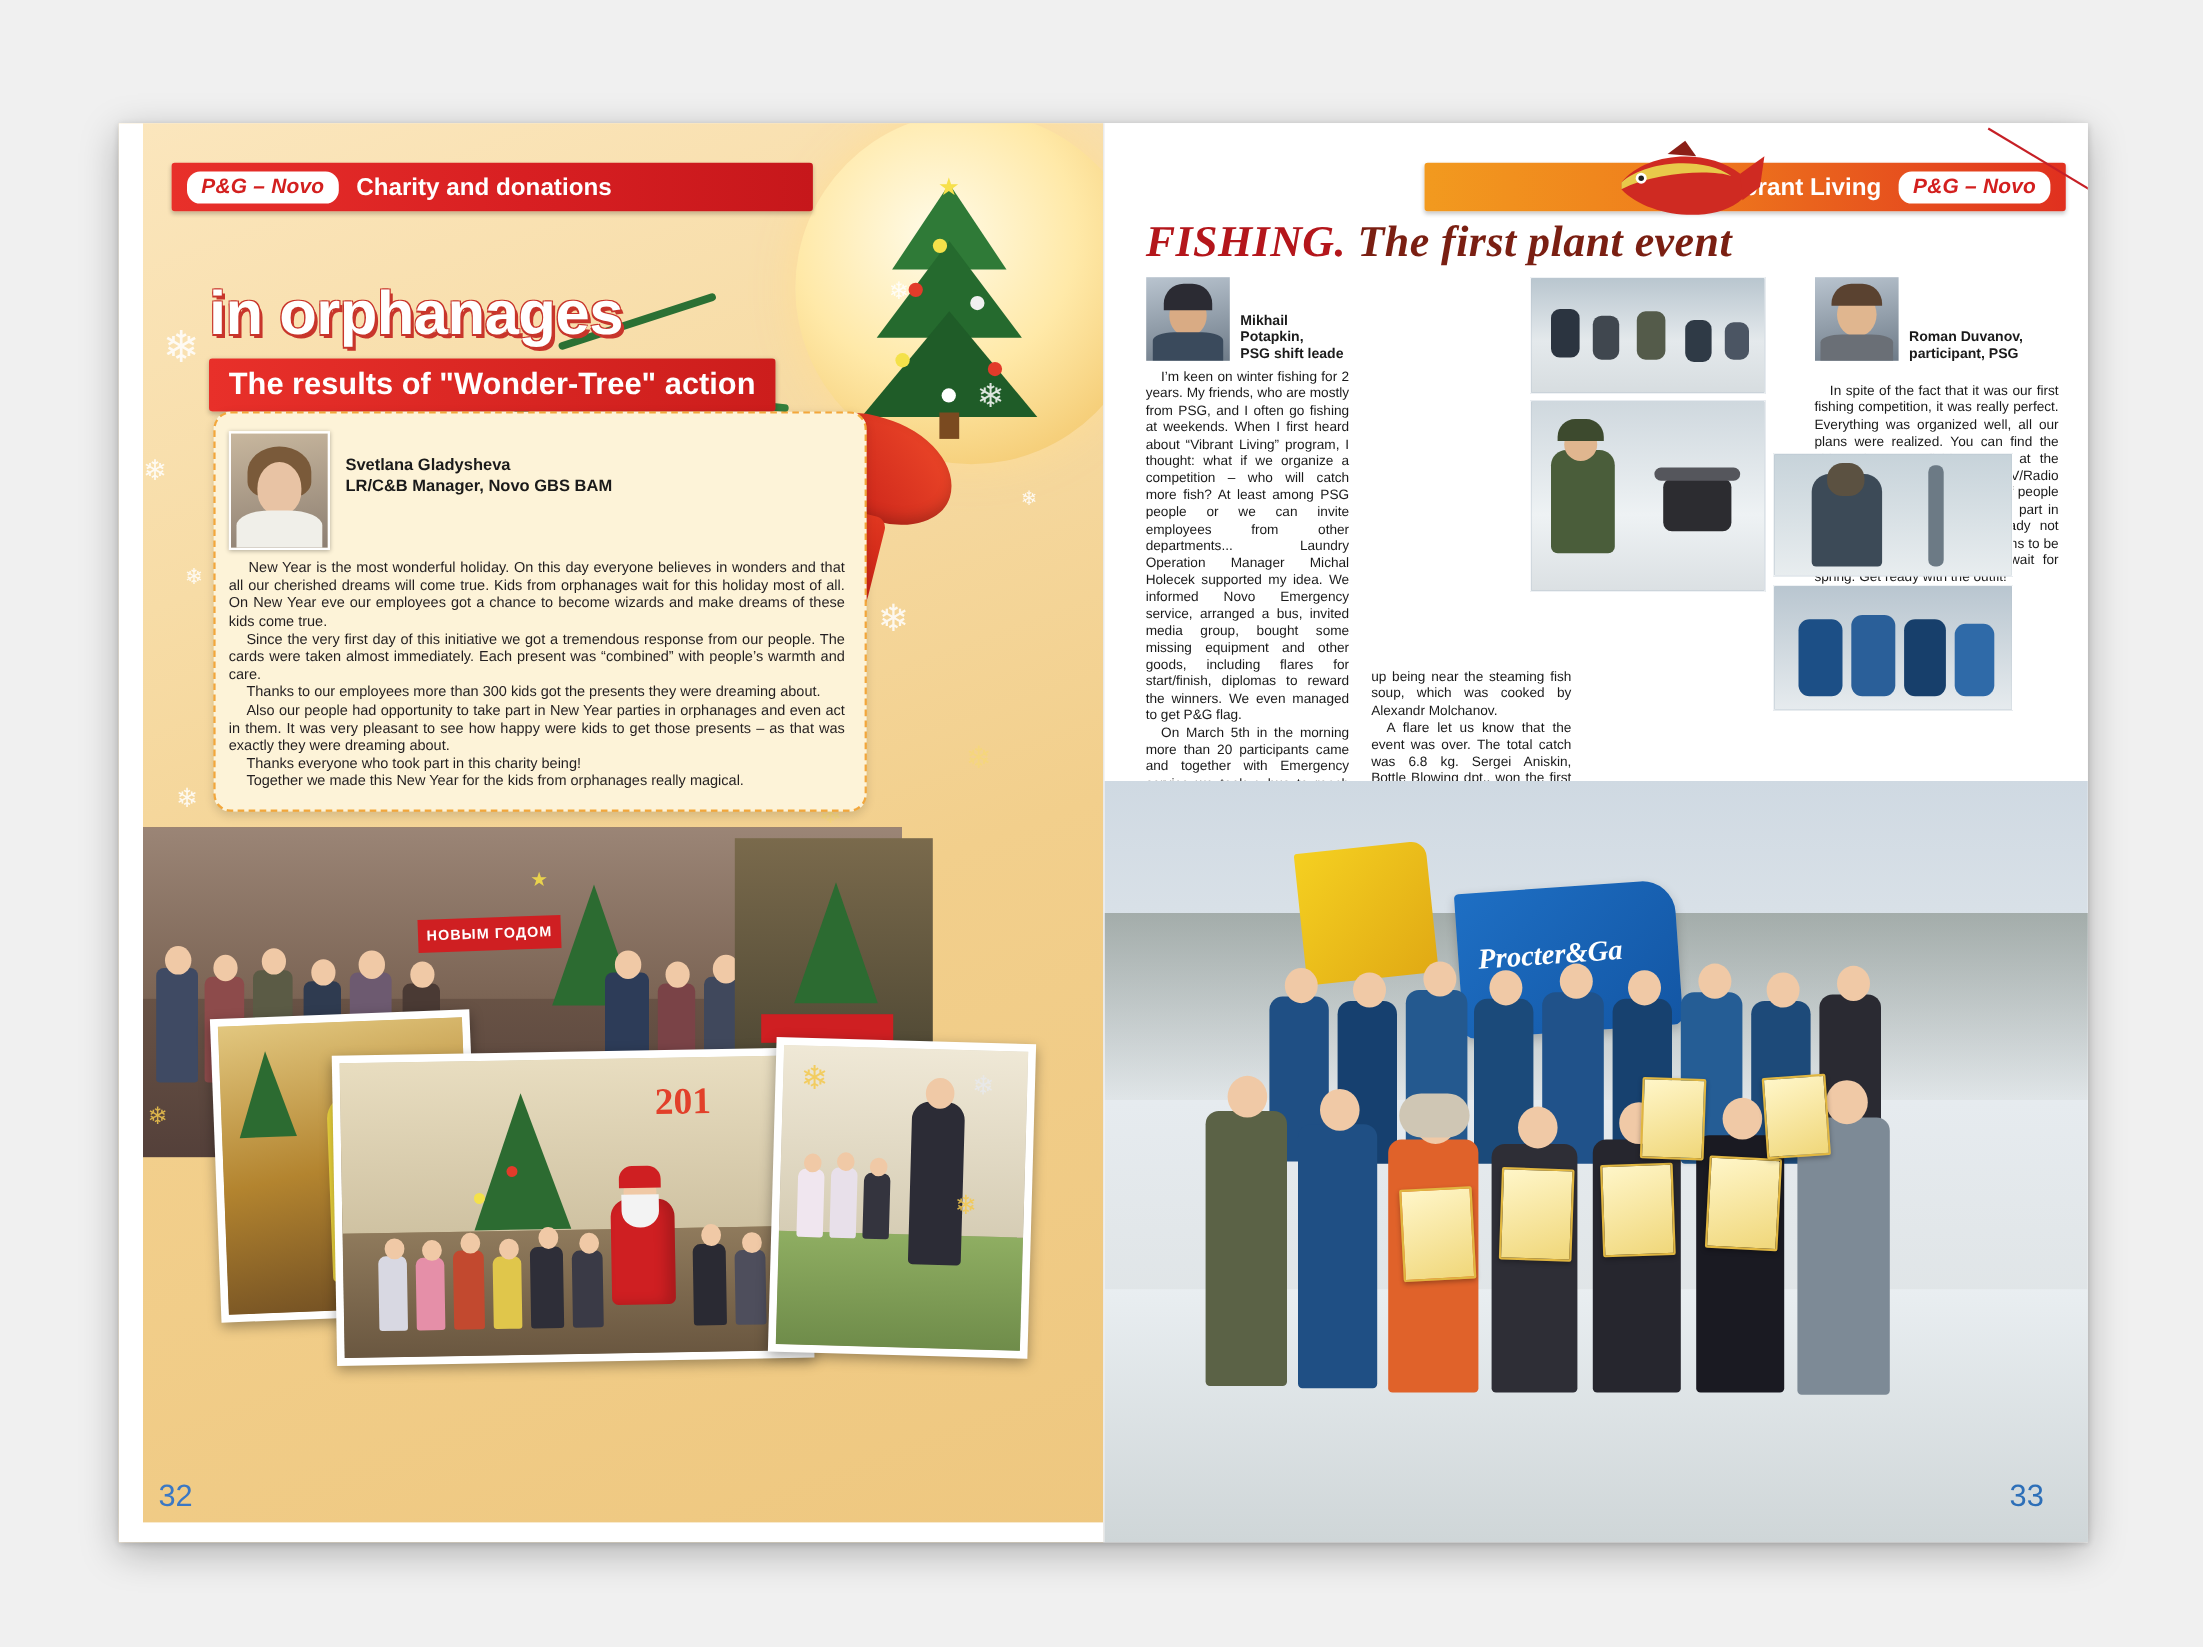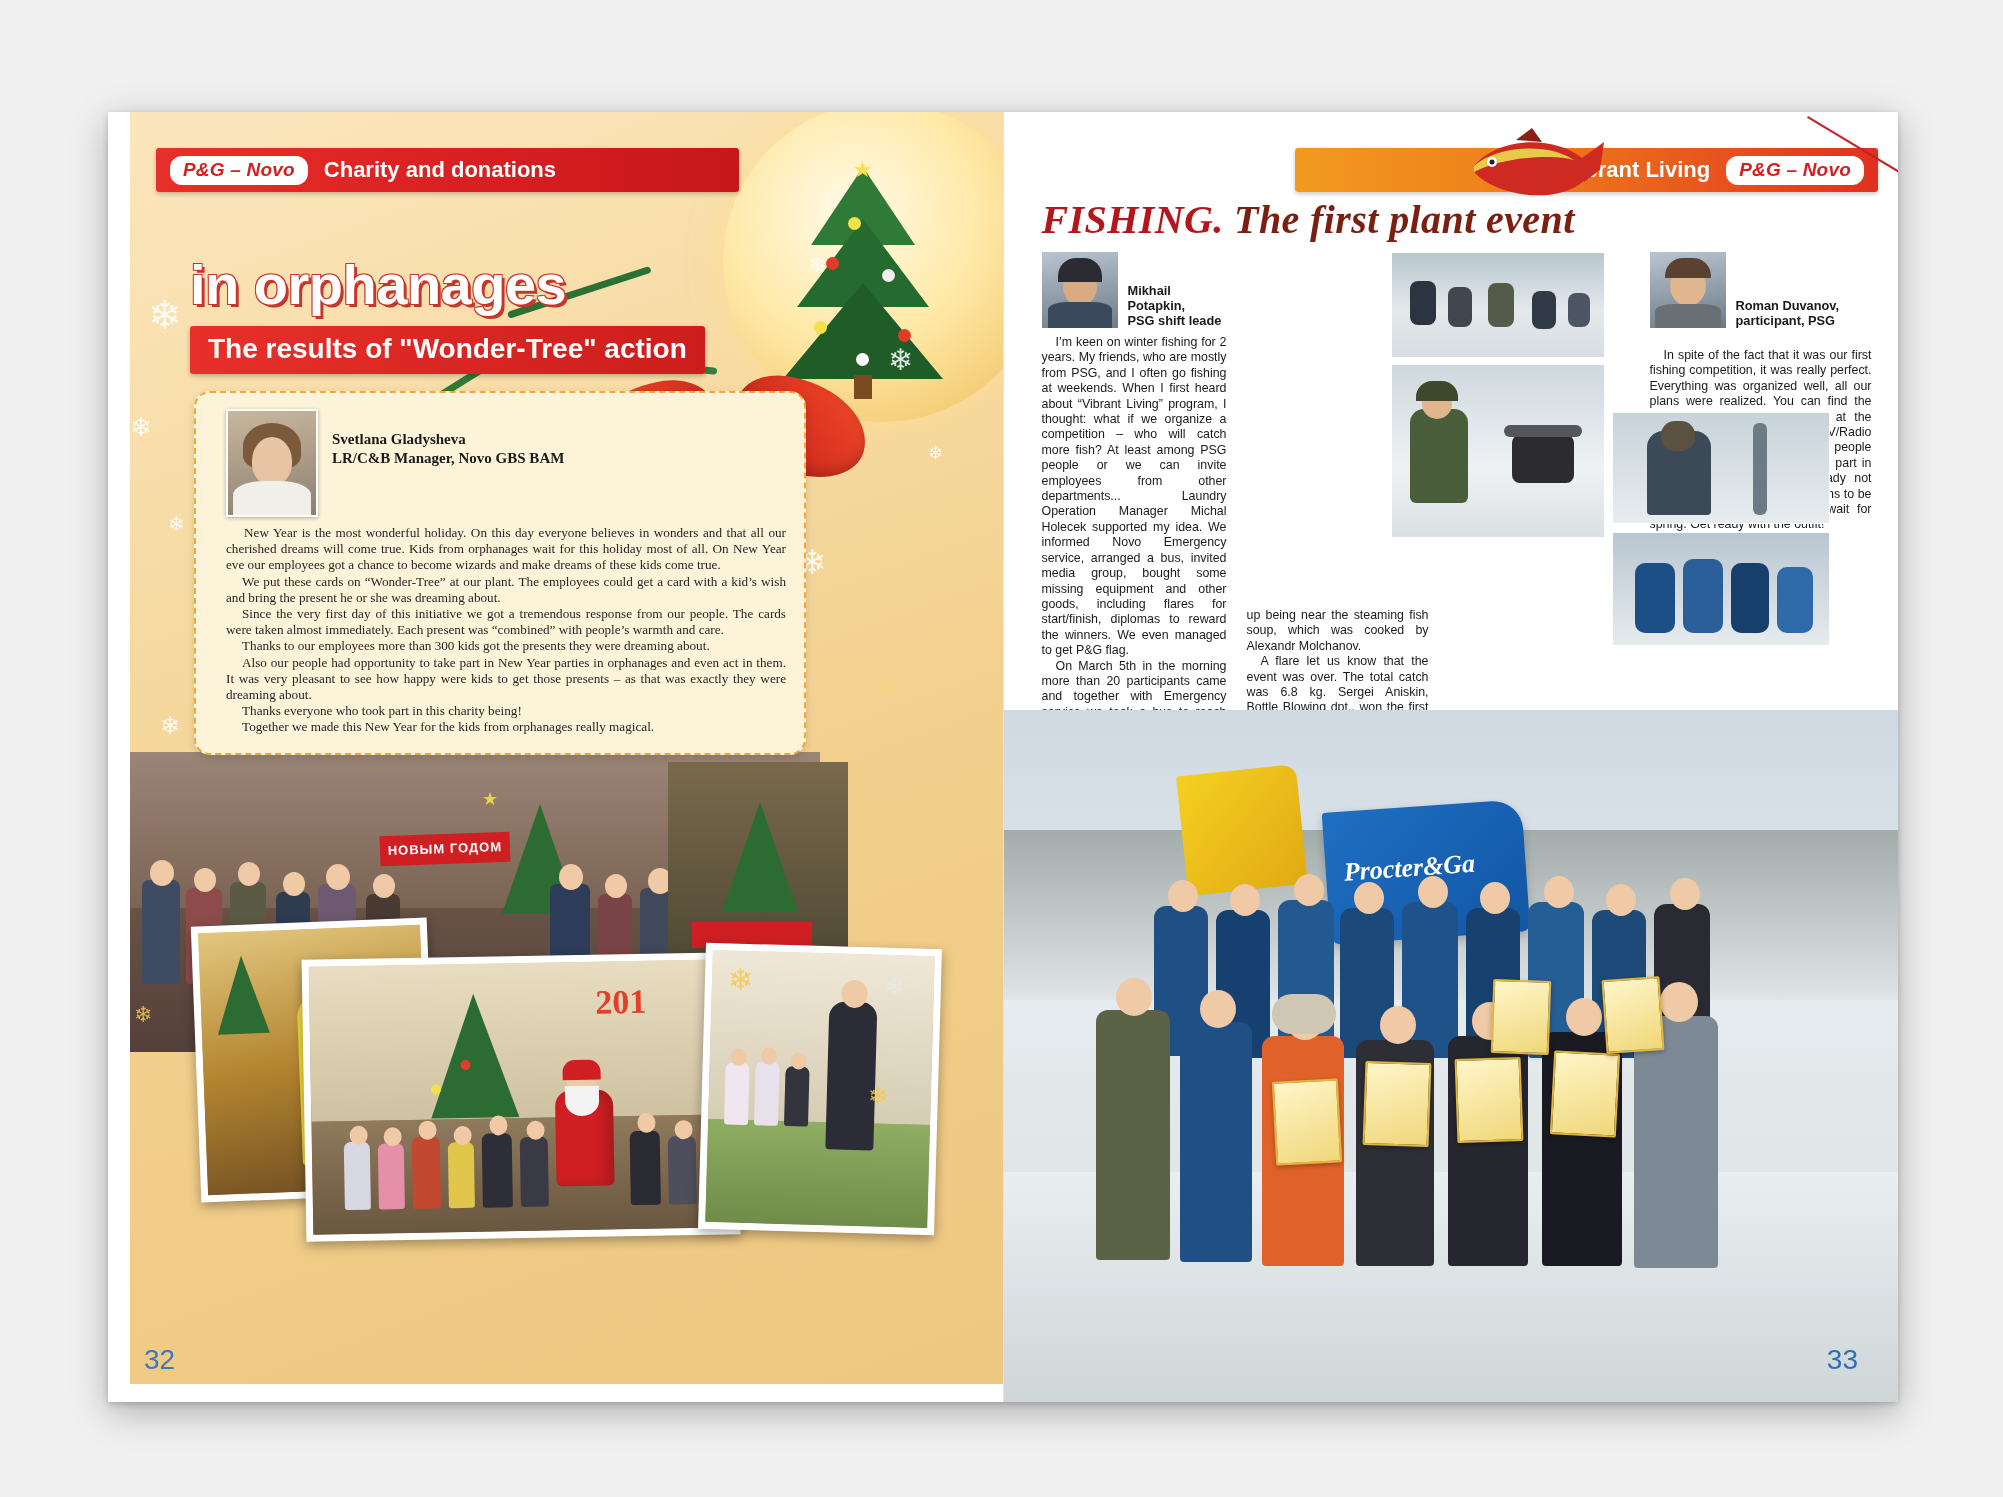--- a/index.html
+++ b/index.html
@@ -219,30 +219,29 @@
     font-size: 28px;
     padding: 7px 18px 9px 18px;
     border-radius: 3px;
     box-shadow: 0 2px 5px rgba(0,0,0,0.25);
   }
 
   
   .text-card {
     position: absolute;
     left: 86px;
-    top: 279px;
+    top: 262px;
     width: 560px;
     min-height: 328px;
     background: #fdf3d8;
     border: 2px dashed #f3a73b;
     border-radius: 16px;
-    padding: 16px 18px 16px 30px;
+    padding: 16px 18px 16px 12px;
     box-shadow: 0 3px 9px rgba(0,0,0,0.13);
     z-index: 6;
-    font-family: Liberation Serif, serif;
   }
   .card-head {
     display: flex;
     gap: 14px;
     align-items: flex-start;
   }
   .portrait {
     width: 88px; height: 104px;
     border: 2px solid #ffffff;
     box-shadow: 0 1px 4px rgba(0,0,0,0.3);
@@ -545,21 +544,20 @@
             <div class="face"></div>
             <div class="body"></div>
           </div>
           <div>
             <div class="person-name">Svetlana Gladysheva</div>
             <div class="person-role">LR/C&amp;B Manager, Novo GBS BAM</div>
           </div>
         </div>
         <div class="card-body">
           <p class="lead-wrap" style="margin-top:6px;">New Year is the most wonderful holiday. On this day everyone believes in wonders and that all our cherished dreams will come true. Kids from orphanages wait for this holiday most of all. On New Year eve our employees got a chance to become wizards and make dreams of these kids come true.</p>
-          <p class="indent">We put these cards on “Wonder-Tree” at our plant. The employees could get a card with a kid’s wish and bring the present he or she was dreaming about.</p>
           <p class="indent">Since the very first day of this initiative we got a tremendous response from our people. The cards were taken almost immediately. Each present was “combined” with people’s warmth and care.</p>
           <p class="indent">Thanks to our employees more than 300 kids got the presents they were dreaming about.</p>
           <p class="indent">Also our people had opportunity to take part in New Year parties in orphanages and even act in them. It was very pleasant to see how happy were kids to get those presents – as that was exactly they were dreaming about.</p>
           <p class="indent">Thanks everyone who took part in this charity being!</p>
           <p class="indent">Together we made this New Year for the kids from orphanages really magical.</p>
         </div>
       </div>
 
       <div class="collage">
 

